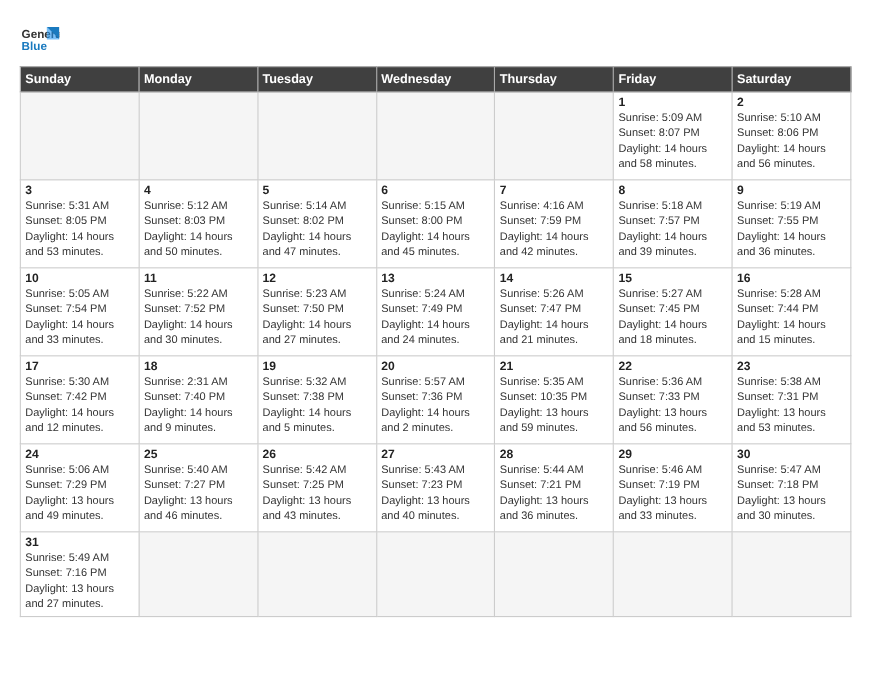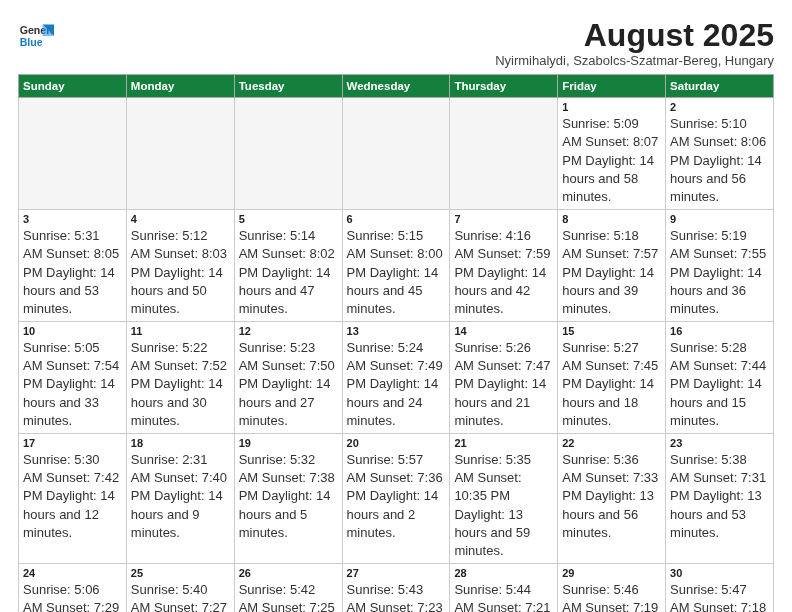--- a/index.html
+++ b/index.html
@@ -41,21 +41,21 @@
     .location {
       font-size: 13px;
       color: #444;
     }
     .calendar {
       width: 100%;
       border-collapse: collapse;
       table-layout: fixed;
     }
     .calendar th {
-      background: #15803d;
+      background: #404040;
       color: #fff;
       font-size: 11.5px;
       font-weight: bold;
       padding: 5px 4px;
       text-align: left;
       border: 1px solid #aaa;
     }
     .calendar td {
       border: 1px solid #ccc;
       vertical-align: top;
@@ -73,41 +73,37 @@
       height: 68px;
     }
     .day-num {
       font-size: 11px;
       font-weight: bold;
       color: #222;
       display: block;
       margin-bottom: 2px;
     }
     .day-info {
-      font-size: 13px;
+      font-size: 10px;
       color: #333;
       line-height: 1.4;
     }
   </style>
 </head>
 <body>
 
 <div class="page">
   <div class="header-area">
     <div class="logo">
       <svg class="logo-icon" viewBox="0 0 44 44" xmlns="http://www.w3.org/2000/svg">
         <text x="2" y="20" font-size="13" font-weight="bold" fill="#333" font-family="Arial">General</text>
         <text x="2" y="34" font-size="13" font-weight="bold" fill="#1a7abf" font-family="Arial">Blue</text>
         <polygon points="30,8 44,8 44,22" fill="#1a7abf"></polygon>
         <polygon points="30,8 44,22 30,22" fill="#2196f3" opacity="0.6"></polygon>
       </svg>
-    </div>
-    <div class="title-area">
-      <div class="month-title">August 2025</div>
-      <div class="location">Nyirmihalydi, Szabolcs-Szatmar-Bereg, Hungary</div>
     </div>
   </div>
 
   <table class="calendar">
     <thead>
       <tr>
         <th>Sunday</th>
         <th>Monday</th>
         <th>Tuesday</th>
         <th>Wednesday</th>
@@ -305,15 +301,29 @@
 Sunset: 7:19 PM
 Daylight: 13 hours and 33 minutes.</div>
           </td>
           <td>
             <span class="day-num">30</span>
             <div class="day-info">Sunrise: 5:47 AM
 Sunset: 7:18 PM
 Daylight: 13 hours and 30 minutes.</div>
           </td>
         </tr>
+        <tr>
+          <td class="last-row">
+            <span class="day-num">31</span>
+            <div class="day-info">Sunrise: 5:49 AM
+Sunset: 7:16 PM
+Daylight: 13 hours and 27 minutes.</div>
+          </td>
+          <td class="empty last-row"></td>
+          <td class="empty last-row"></td>
+          <td class="empty last-row"></td>
+          <td class="empty last-row"></td>
+          <td class="empty last-row"></td>
+          <td class="empty last-row"></td>
+        </tr>
       </tbody>
   </table>
 </div>
 
 </body></html>

